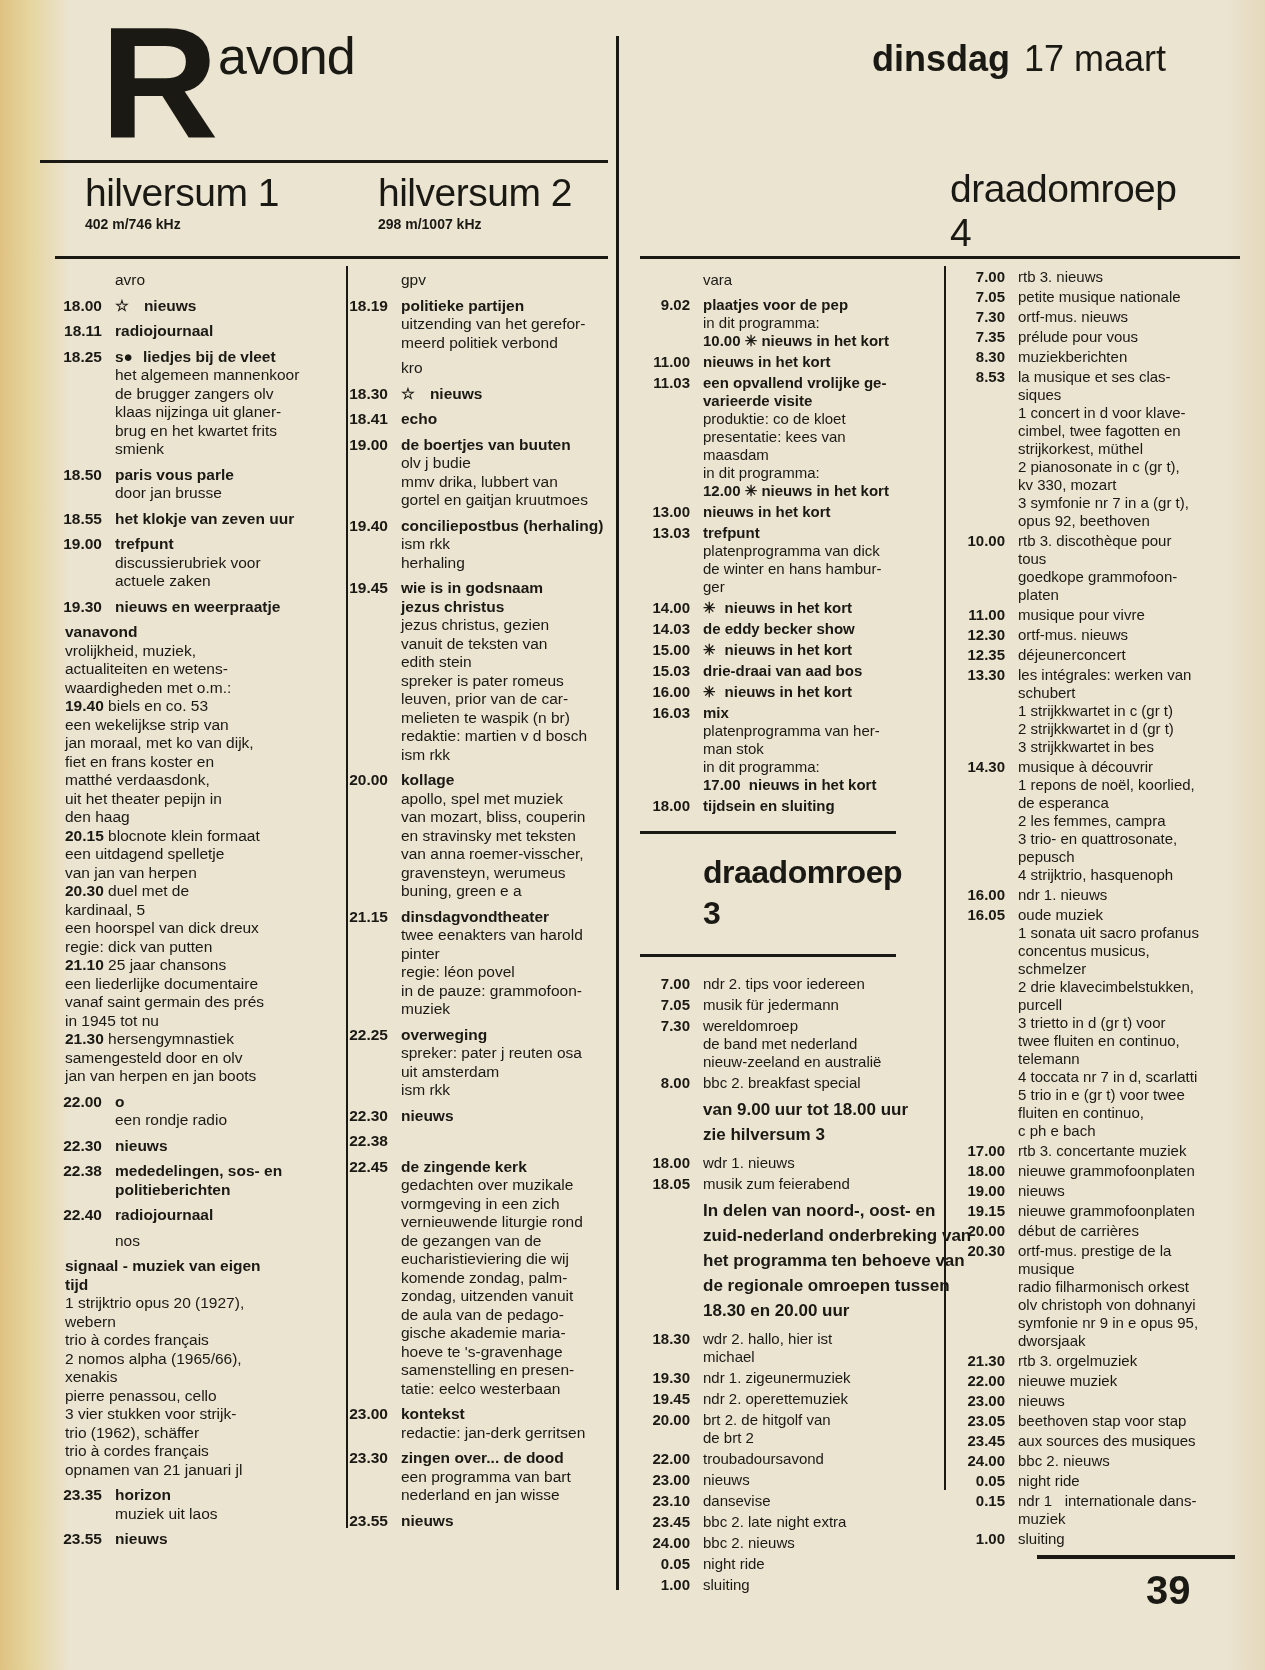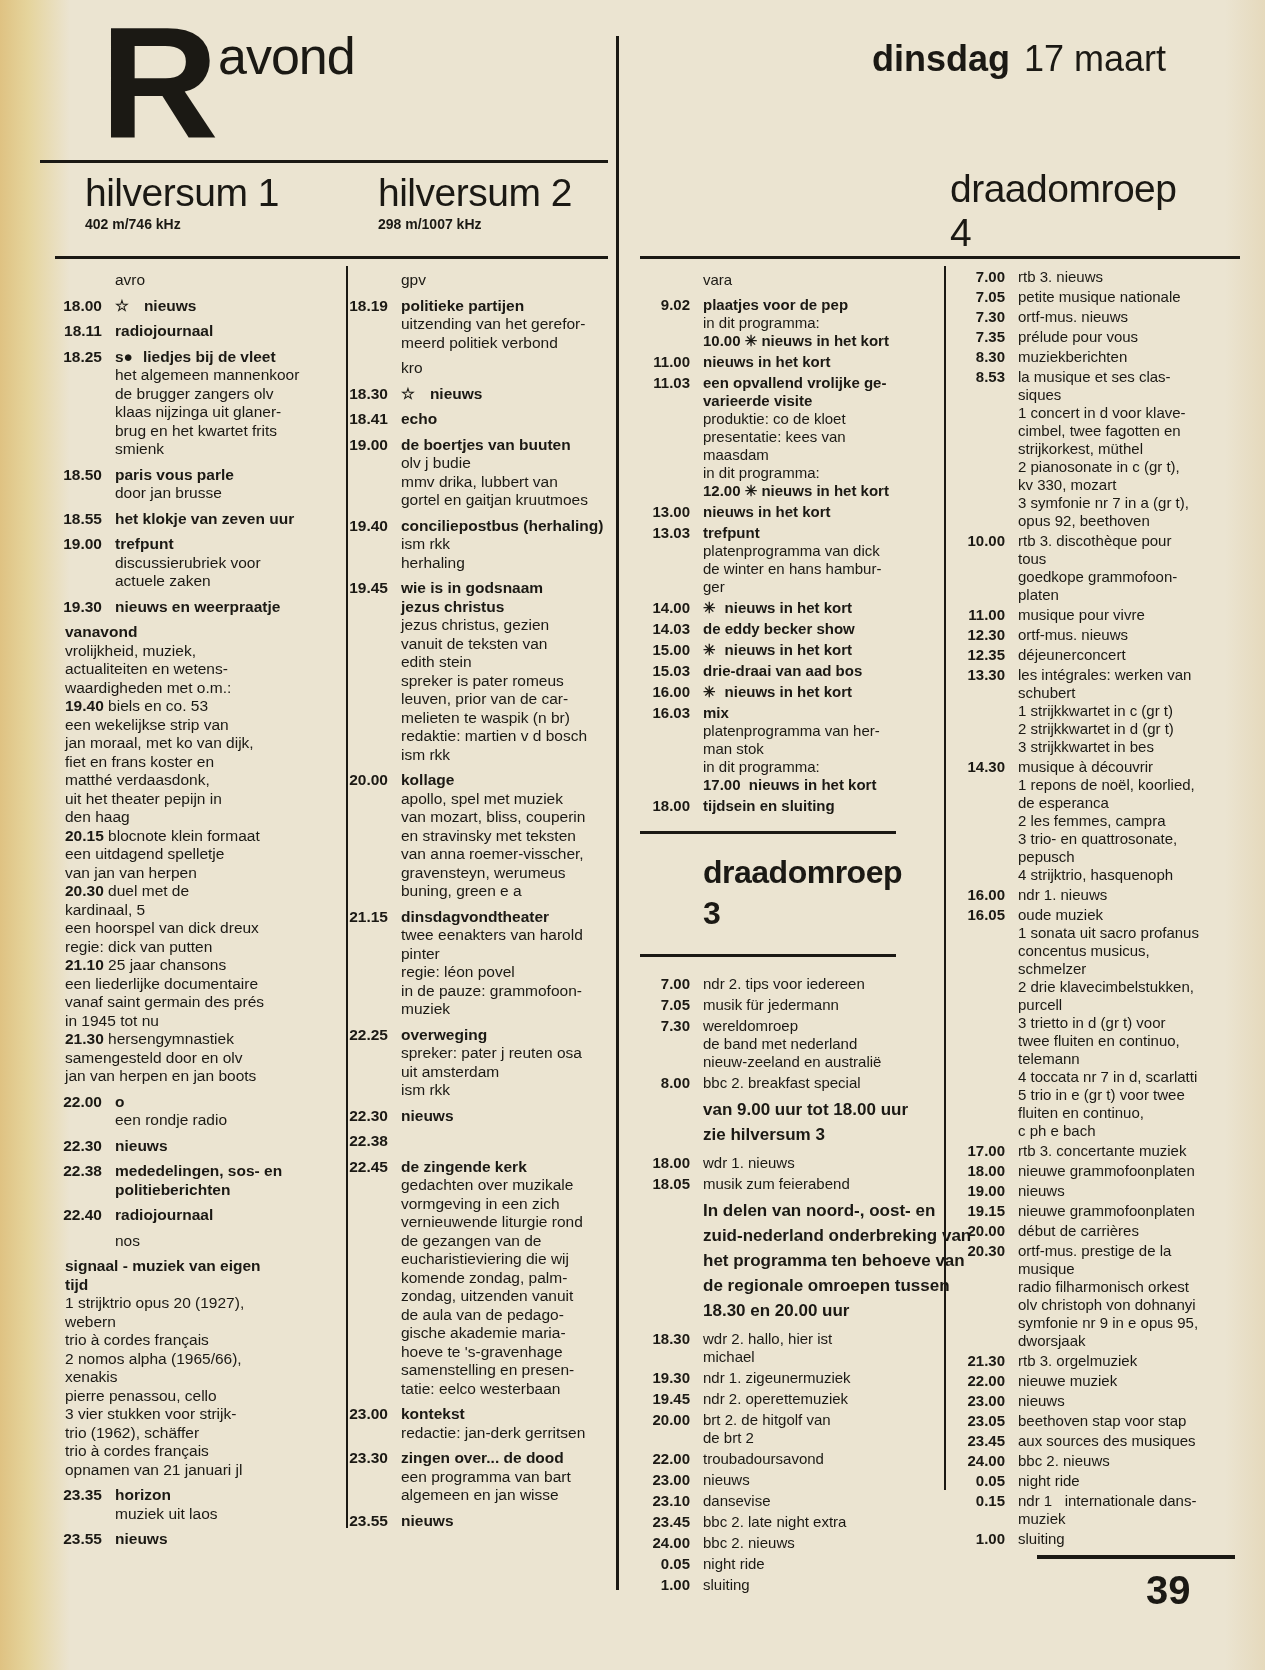--- a/index.html
+++ b/index.html
@@ -338,21 +338,21 @@
       <div class="body" data-name="entry-body">
         <div class="line bold" data-name="entry-title">kontekst</div>
         <div class="line detail" data-name="entry-detail">redactie: jan-derk gerritsen</div>
       </div>
     </div>
     <div class="entry" data-name="program-entry">
       <div class="time" data-name="entry-time">23.30</div>
       <div class="body" data-name="entry-body">
         <div class="line bold" data-name="entry-title">zingen over... de dood</div>
         <div class="line detail" data-name="entry-detail">een programma van bart</div>
-        <div class="line detail" data-name="entry-detail">algemeen en jan wisse</div>
+        <div class="line detail" data-name="entry-detail">nederland en jan wisse</div>
       </div>
     </div>
     <div class="entry" data-name="program-entry">
       <div class="time" data-name="entry-time">23.55</div>
       <div class="body" data-name="entry-body">
         <div class="line bold" data-name="entry-title">nieuws</div>
       </div>
     </div>
   </div>
 <div class="col col-2" data-name="channel-column-hilversum-3">

